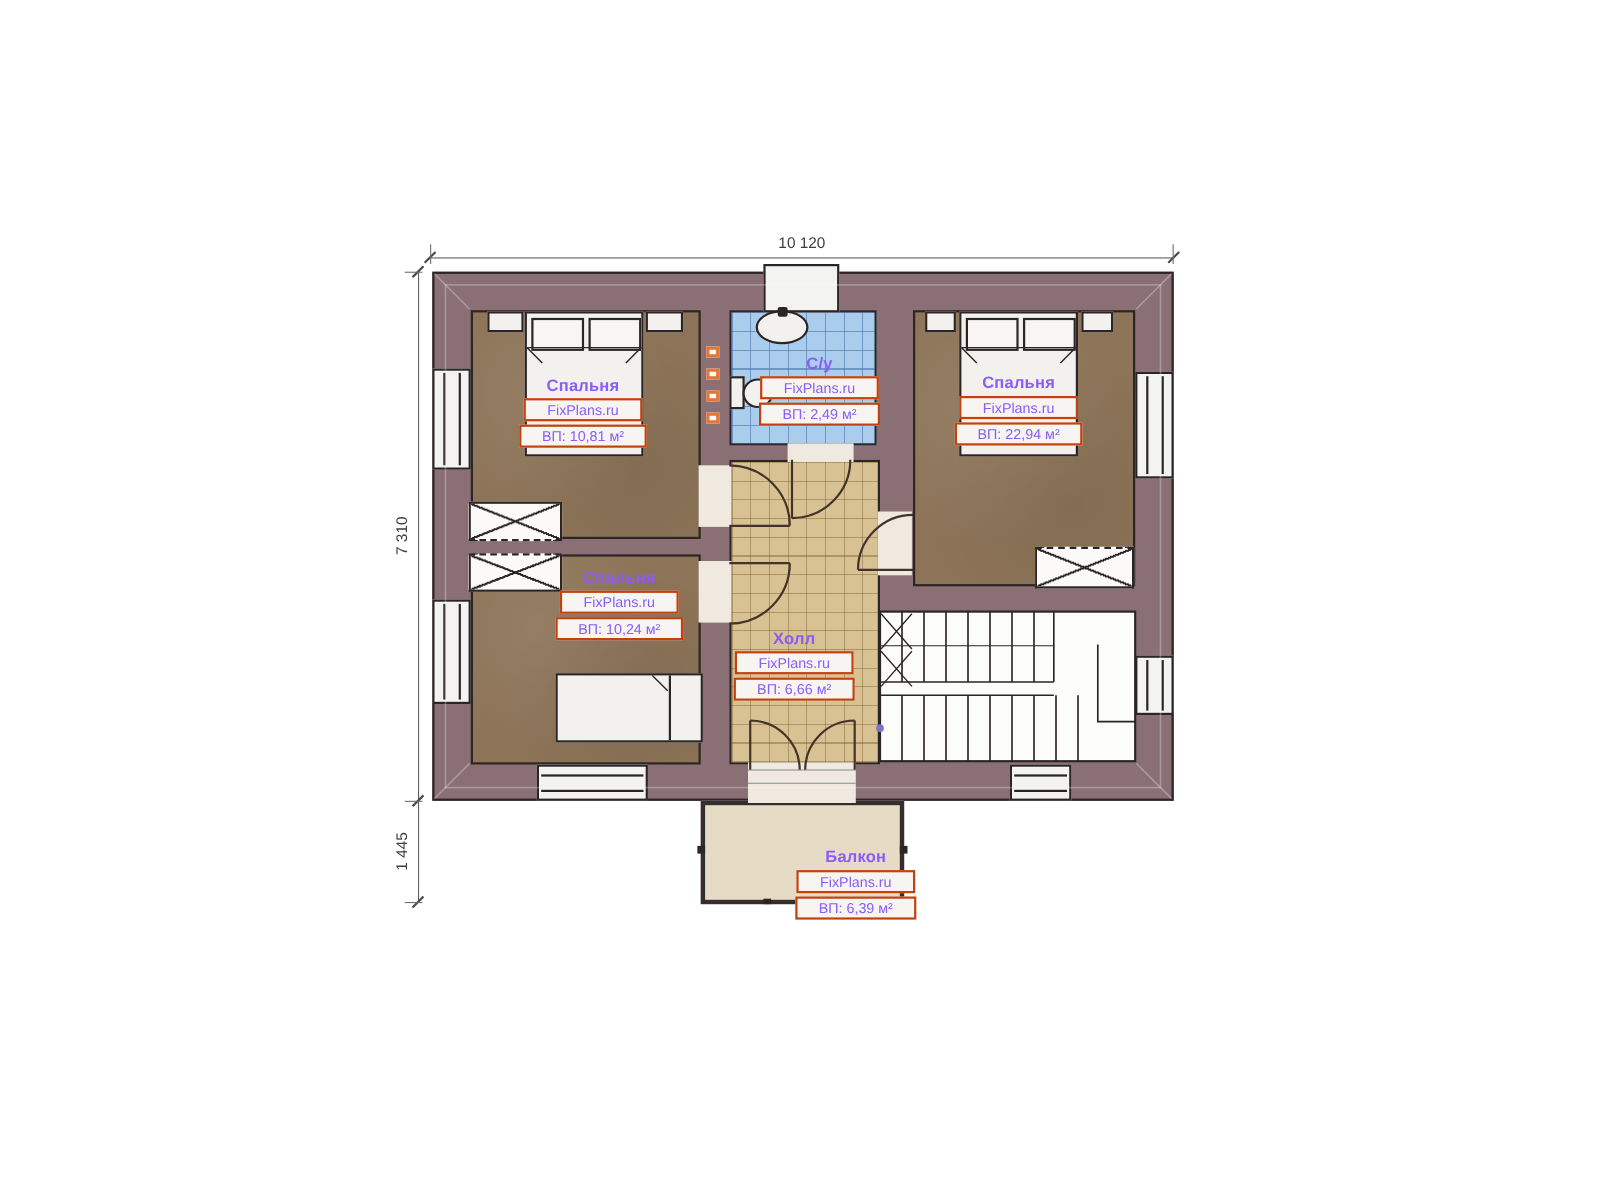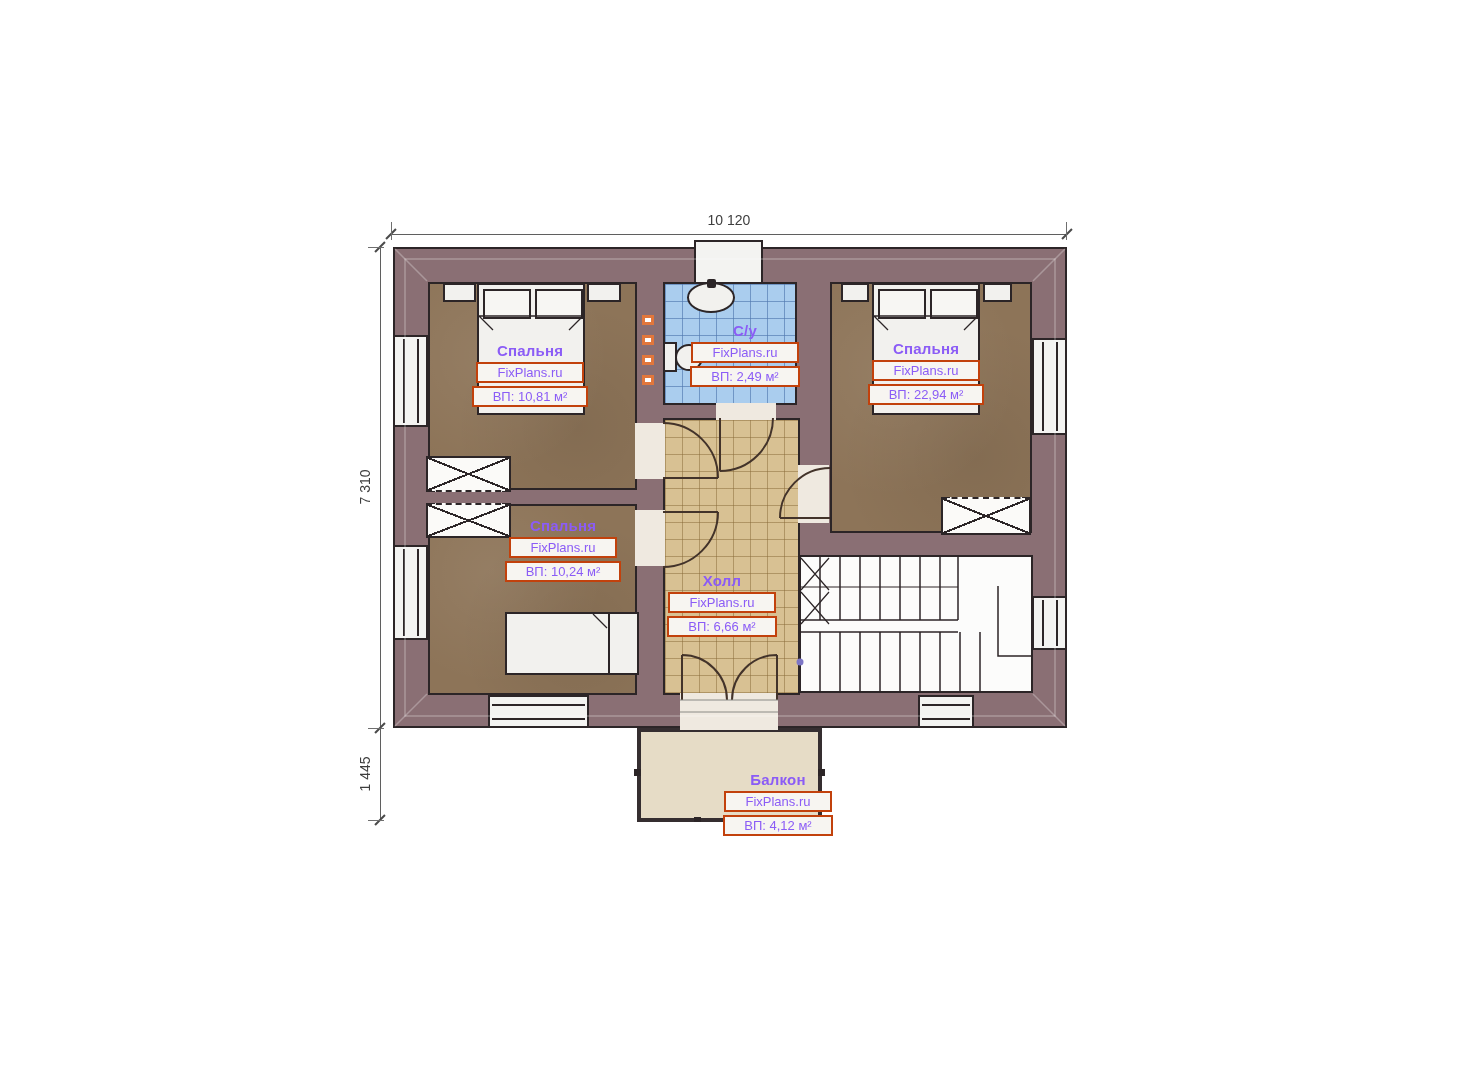--- a/index.html
+++ b/index.html
@@ -219,21 +219,21 @@
 
   <div class="abs room-label" style="left:657px;top:572px;width:130px;">
     <div class="room-name">Холл</div>
     <div class="wm-box">FixPlans.ru</div>
     <div class="wm-box">ВП: 6,66 м²</div>
   </div>
 
   <div class="abs room-label" style="left:713px;top:744px;width:130px;margin-top:27px;">
     <div class="room-name">Балкон</div>
     <div class="wm-box">FixPlans.ru</div>
-    <div class="wm-box">ВП: 4,12 м²</div>
+    <div class="wm-box">ВП: 6,39 м²</div>
   </div>
 
   <div>
     <div class="abs dim-line-h z7" style="left:391px;top:234px;width:676px;height:0;"></div>
     <div class="abs tick z7" style="left:384px;top:233px;"></div>
     <div class="abs tick z7" style="left:1060px;top:233px;"></div>
     <div class="abs ext z7" style="left:391px;top:222px;width:1px;height:18px;"></div>
     <div class="abs ext z7" style="left:1066px;top:222px;width:1px;height:18px;"></div>
     <div class="abs dim-label z7" style="left:689px;top:212px;width:80px;">10 120</div>
   </div>

